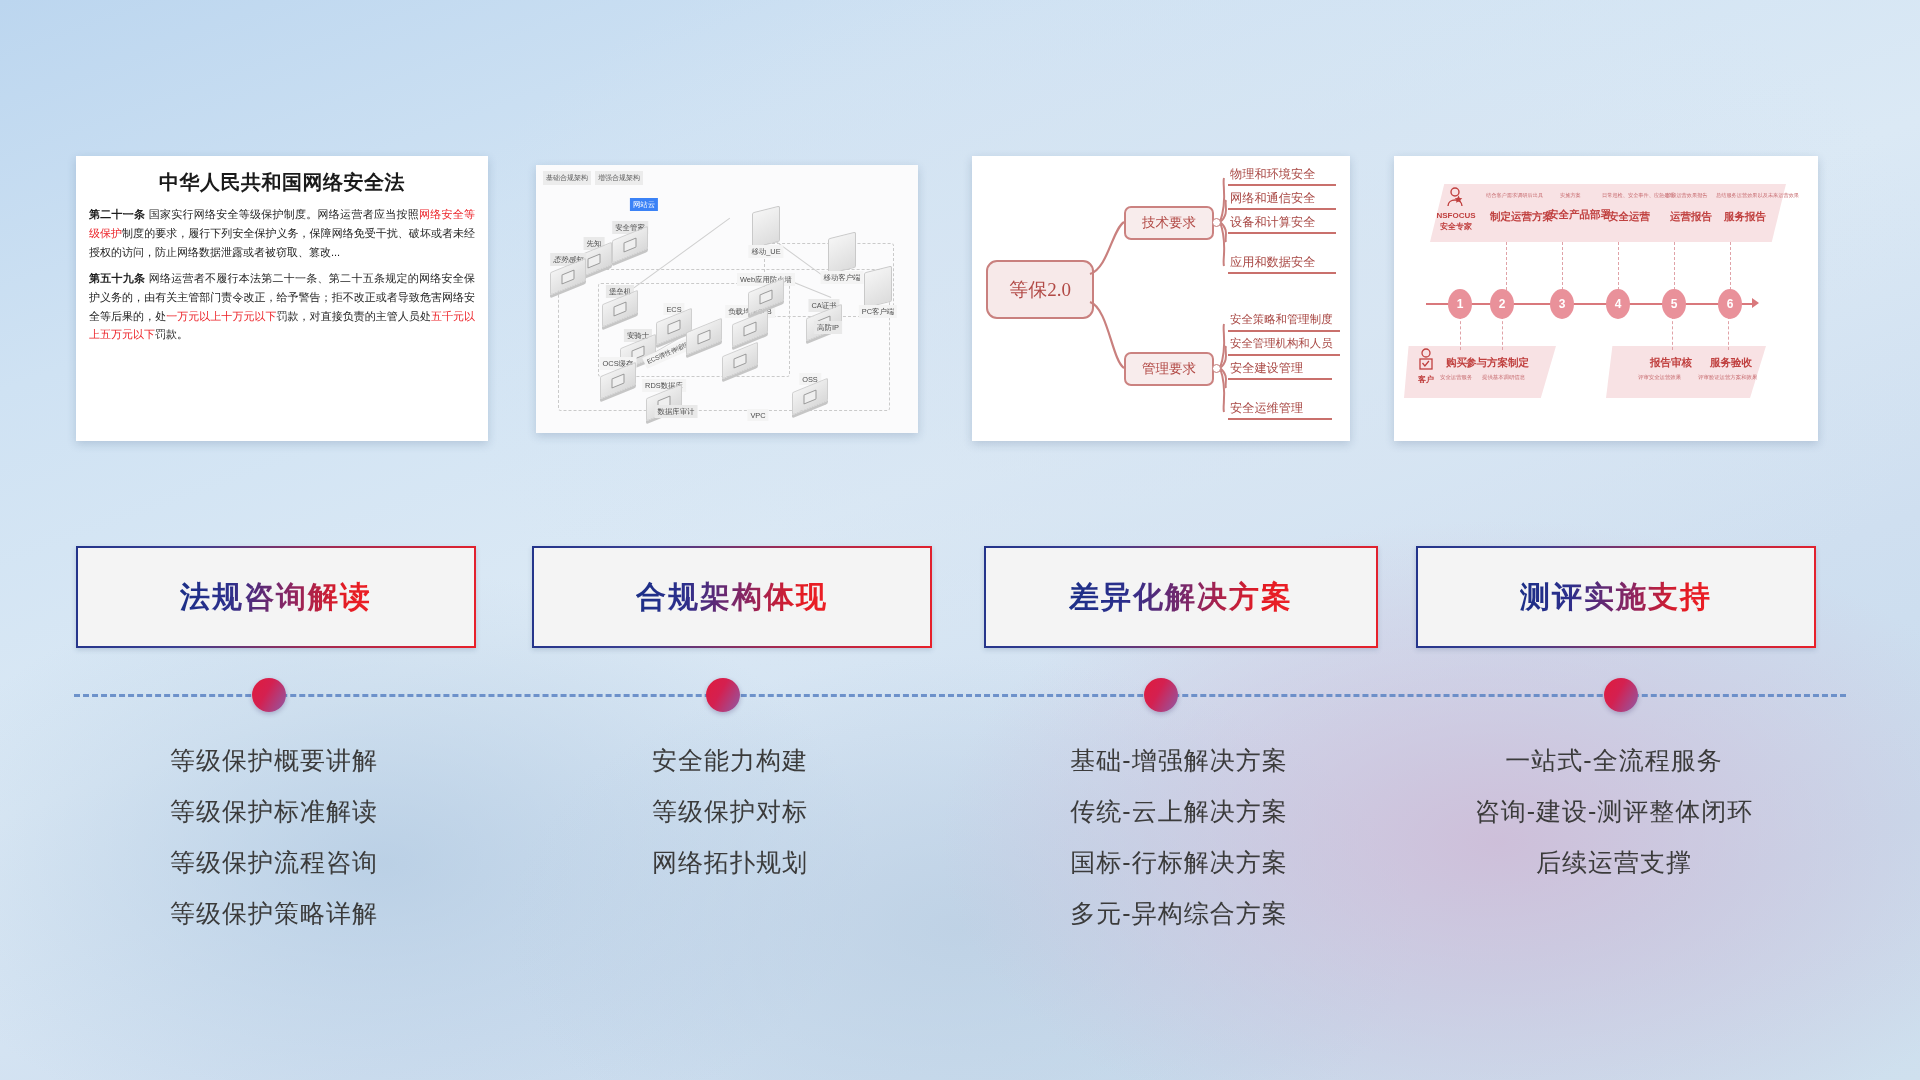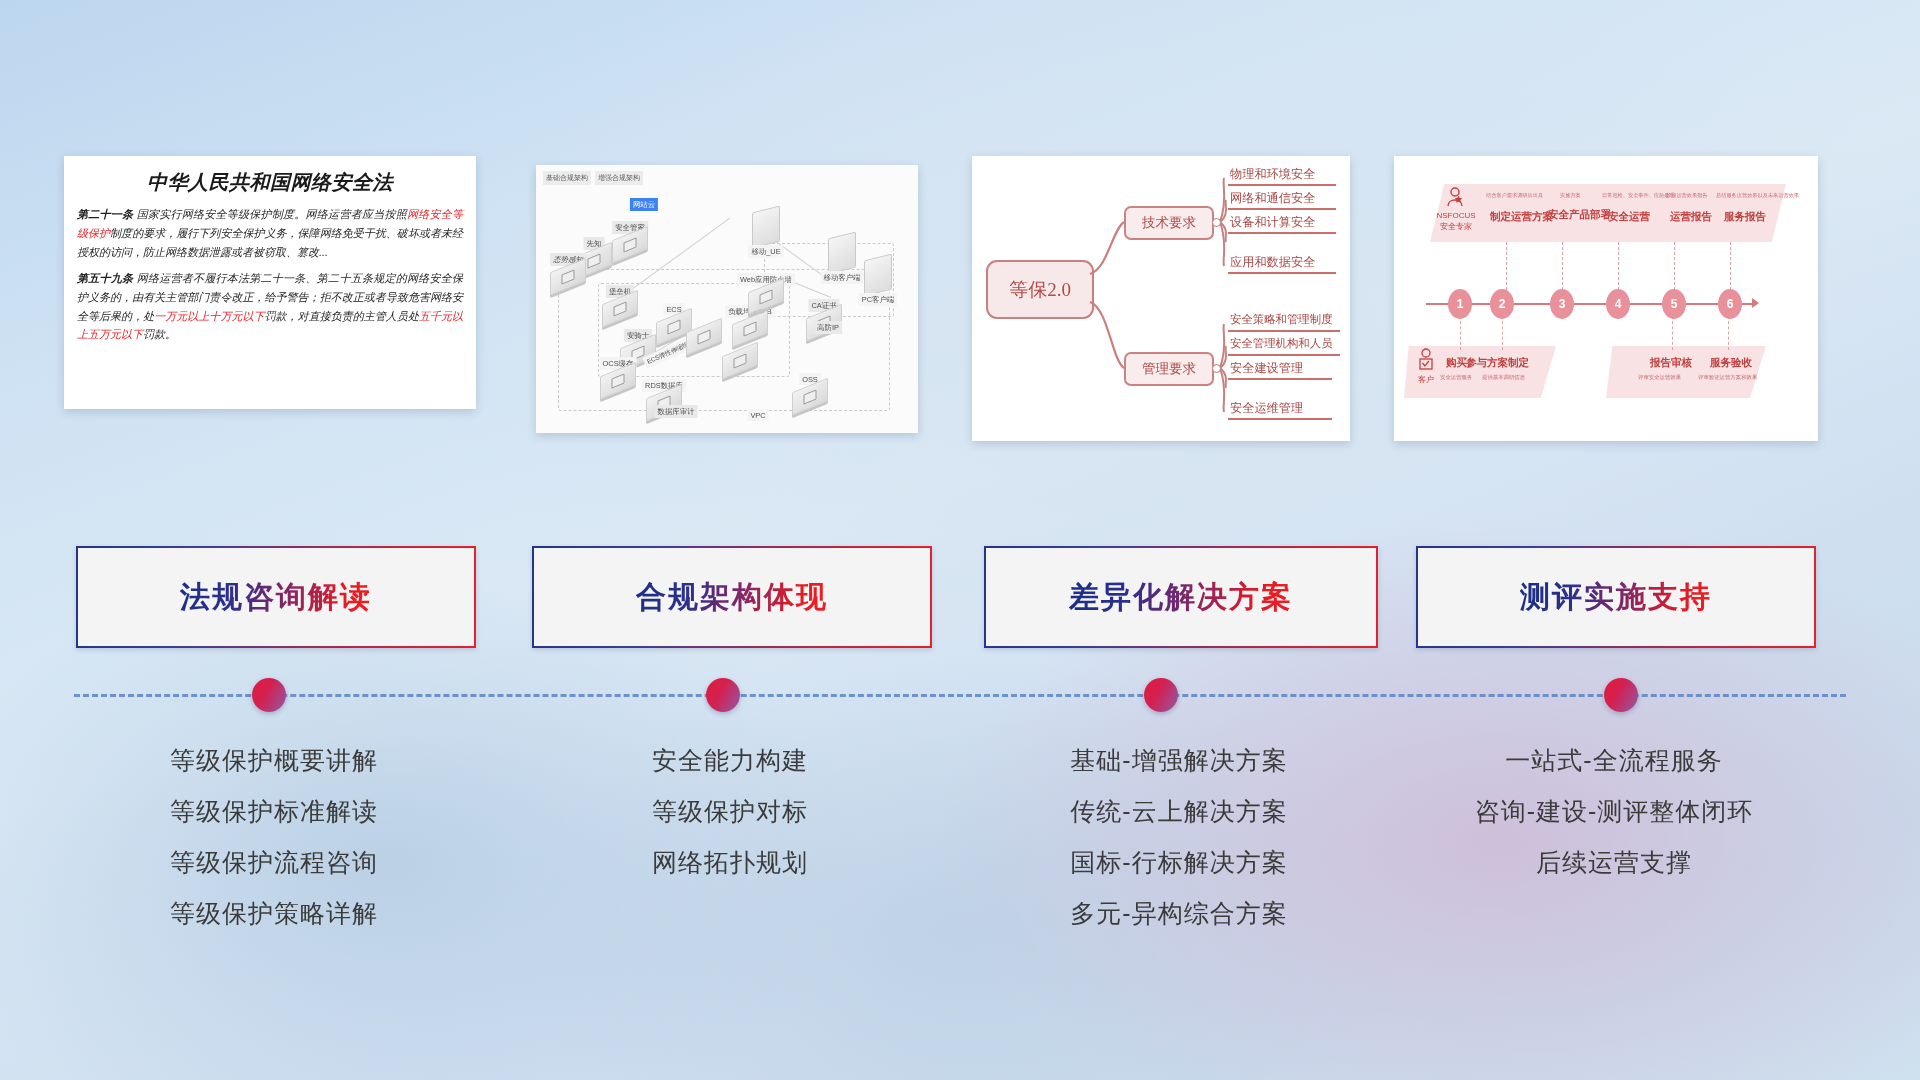--- a/index.html
+++ b/index.html
@@ -15,21 +15,21 @@
       radial-gradient(ellipse 760px 460px at 20% 80%, rgba(176,200,224,.7) 0%, rgba(176,200,224,0) 64%),
       radial-gradient(ellipse 1100px 620px at 62% 30%, rgba(214,228,242,.9) 0%, rgba(214,228,242,0) 70%),
       linear-gradient(160deg,#bcd6ef 0%,#cfe2f3 22%,#dbe9f5 46%,#cfdff0 68%,#c9dced 85%,#cfe0ee 100%);
   }
   
   .cards{position:absolute;left:0;top:148px;width:1920px;height:296px;}
   .card{
     position:absolute;background:#ffffff;box-shadow:0 3px 9px rgba(40,70,110,.20);
     overflow:hidden;
   }
-  .card.c1{left:64px;top:8px;width:412px;height:253px;font-style:italic;}
+  .card.c1{left:76px;top:8px;width:412px;height:285px;}
   .card.c2{left:536px;top:17px;width:382px;height:268px;background:#f7f8fa;}
   .card.c3{left:972px;top:8px;width:378px;height:285px;}
   .card.c4{left:1394px;top:8px;width:424px;height:285px;}
 
   
   .lawtitle{
     text-align:center;font-weight:bold;font-size:20px;color:#1a1a1a;
     margin:13px 0 9px 0;letter-spacing:.5px;
   }
   .lawbody{padding:0 13px;font-size:11px;line-height:1.72;color:#1d1d1d;text-align:justify;}
@@ -103,21 +103,21 @@
   .tlarrow{position:absolute;left:358px;top:142px;width:0;height:0;
     border-left:7px solid #d9787c;border-top:5px solid transparent;border-bottom:5px solid transparent;}
   .tlnode{
     position:absolute;width:24px;height:30px;border-radius:50%;background:#e9919a;
     display:flex;align-items:center;justify-content:center;color:#fff;font-size:12px;font-weight:bold;
   }
   .tlvline{position:absolute;width:1px;border-left:1px dashed #e0a2a7;}
   .tlmain{position:absolute;font-size:10.5px;font-weight:bold;color:#c0403f;white-space:nowrap;}
   .tlsub{position:absolute;font-size:5.2px;color:#c76c70;white-space:nowrap;}
   .tlsub2{position:absolute;font-size:5.4px;color:#c76c70;white-space:nowrap;}
-  .tlrole{position:absolute;font-size:8px;font-weight:normal;color:#c0403f;text-align:center;white-space:nowrap;}
+  .tlrole{position:absolute;font-size:8px;font-weight:bold;color:#c0403f;text-align:center;white-space:nowrap;}
 
   
   .heads{position:absolute;left:0;top:546px;width:1920px;height:100px;}
   .head{
     position:absolute;top:0;height:98px;background:#f4f4f4;
     border:2px solid;border-image:linear-gradient(100deg,#23348a 0%,#3a3f92 28%,#a32a52 62%,#e8202a 100%) 1;
     box-shadow:0 2px 5px rgba(40,70,110,.18);
     display:flex;align-items:center;justify-content:center;
   }
   .head span{
@@ -244,21 +244,21 @@
           <div class="lbl plain">VPC</div>
         </div>
         <div class="nd" style="left:216px;top:44px;">
           <div class="srv" style="margin:0 auto;"></div>
           <div class="lbl plain" style="top:36px;">移动_UE</div>
         </div>
         <div class="nd" style="left:292px;top:70px;">
           <div class="srv" style="margin:0 auto;"></div>
           <div class="lbl plain" style="top:36px;">移动客户端</div>
         </div>
-        <div class="nd" style="left:328px;top:92px;">
+        <div class="nd" style="left:328px;top:104px;">
           <div class="srv" style="margin:0 auto;"></div>
           <div class="lbl plain" style="top:36px;">PC客户端</div>
         </div>
         <div class="nd" style="left:132px;top:182px;">
           <div class="lbl plain" style="font-size:6.4px;transform:translateX(-50%) rotate(-24deg);">ECS弹性伸缩组</div>
         </div>
         <div class="nd" style="left:150px;top:160px;">
             <div class="box3d"></div>
           </div>
         <div class="nd" style="left:186px;top:184px;">

